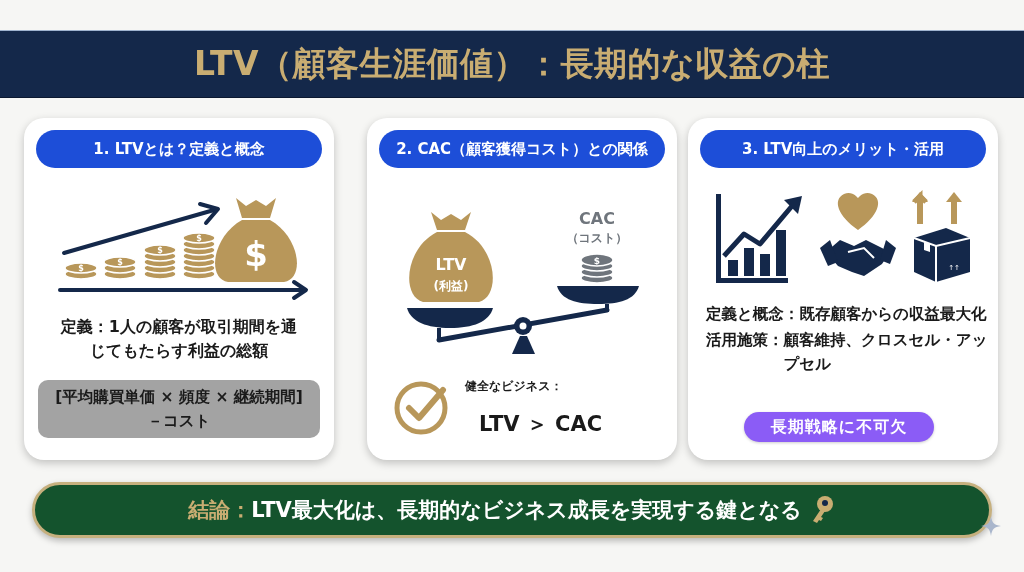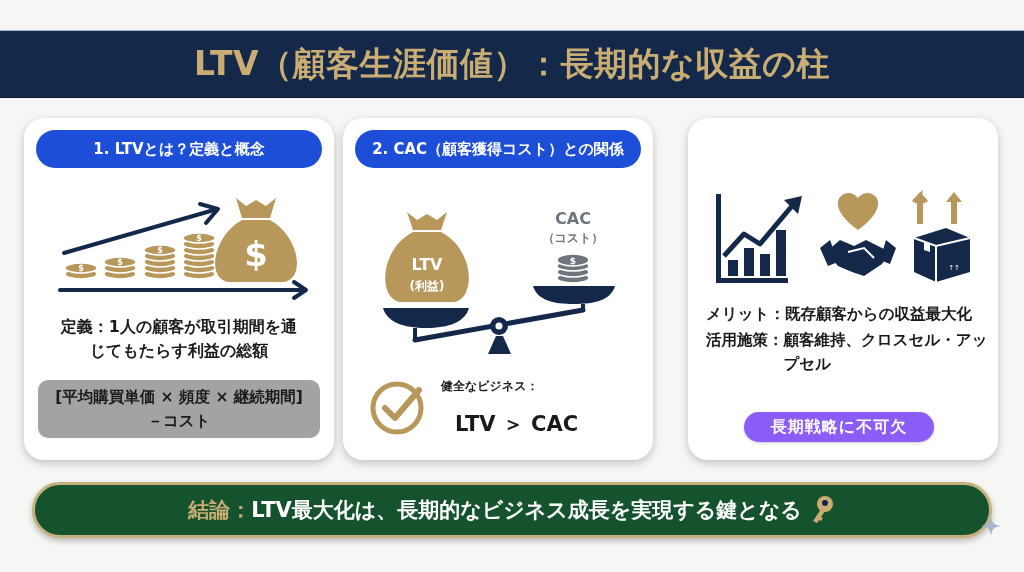--- a/index.html
+++ b/index.html
@@ -12,21 +12,21 @@
     border-top: 1px solid #9fb3cf; border-bottom: 1px solid #0b1830;
   }
   .title-bar h1 { color: #c9ad72; font-size: 33px; font-weight: bold; letter-spacing: 0.5px; }
 
   .card {
     position: absolute; top: 118px; width: 310px; height: 342px;
     background: #ffffff; border-radius: 20px;
     box-shadow: 0 3px 8px rgba(0,0,0,0.22);
   }
   .card.c1 { left: 24px; }
-  .card.c2 { left: 343px; padding-left: 12px; }
+  .card.c2 { left: 367px; padding-left: 12px; }
   .card.c3 { left: 688px; }
 
   .card-header {
     position: absolute; left: 12px; top: 12px; right: 12px; height: 38px;
     background: #1d4ed8; border-radius: 19px; display: flex; align-items: center; justify-content: center;
   }
   .card-header span { color: #ffffff; font-weight: bold; font-size: 15px; white-space: nowrap; }
 
   .illus { position: absolute; left: 0; top: 60px; width: 310px; }
 
@@ -187,20 +187,23 @@
     <svg class="check" viewBox="0 0 58 58">
       <circle cx="28" cy="30" r="24" fill="none" stroke="#b8975a" stroke-width="5"></circle>
       <polyline points="16,30 26,40 50,12" fill="none" stroke="#b8975a" stroke-width="6" stroke-linecap="round" stroke-linejoin="round"></polyline>
     </svg>
     <div class="line1">健全なビジネス：</div>
     <div class="line2">LTV ＞ CAC</div>
   </div>
 </div>
 
 <div class="card c3">
+  <div class="card-header">
+    <span>3. LTV向上のメリット・活用</span>
+  </div>
   <svg class="illus" height="110" viewBox="0 0 310 110">
 
     <g fill="#14284a">
       <rect x="28" y="16" width="5" height="88"></rect>
       <rect x="28" y="100" width="72" height="5"></rect>
       <rect x="40" y="82" width="10" height="16"></rect>
       <rect x="56" y="70" width="10" height="28"></rect>
       <rect x="72" y="76" width="10" height="22"></rect>
       <rect x="88" y="52" width="10" height="46"></rect>
       <polyline points="36,78 56,56 72,66 104,28" fill="none" stroke="#14284a" stroke-width="5" stroke-linejoin="round"></polyline>
@@ -223,21 +226,21 @@
       <rect x="263" y="22" width="6" height="24" fill="#b8975a"></rect>
       <path d="M226 60 L258 50 L282 60 L282 94 L248 104 L226 94 Z" fill="#14284a"></path>
       <path d="M226 60 L248 68 L282 60" fill="none" stroke="#ffffff" stroke-width="2"></path>
       <line x1="248" y1="68" x2="248" y2="104" stroke="#ffffff" stroke-width="2"></line>
       <path d="M236 64 L236 72 L242 74 L242 66" fill="#ffffff"></path>
       <text x="266" y="92" font-family="DejaVu Sans, sans-serif" font-size="7" fill="#ffffff" text-anchor="middle">↑↑</text>
     </g>
   </svg>
   <div class="merits">
     <div class="merit-row">
-      <span class="k">メリット：</span>
+      <span class="k">定義と概念：</span>
       <span class="v">既存顧客からの収益最大化</span>
     </div>
     <div class="merit-row">
       <span class="k">活用施策：</span>
       <span class="v">顧客維持、クロスセル・アップセル</span>
     </div>
   </div>
   <div class="badge">
     <span>長期戦略に不可欠</span>
   </div>

